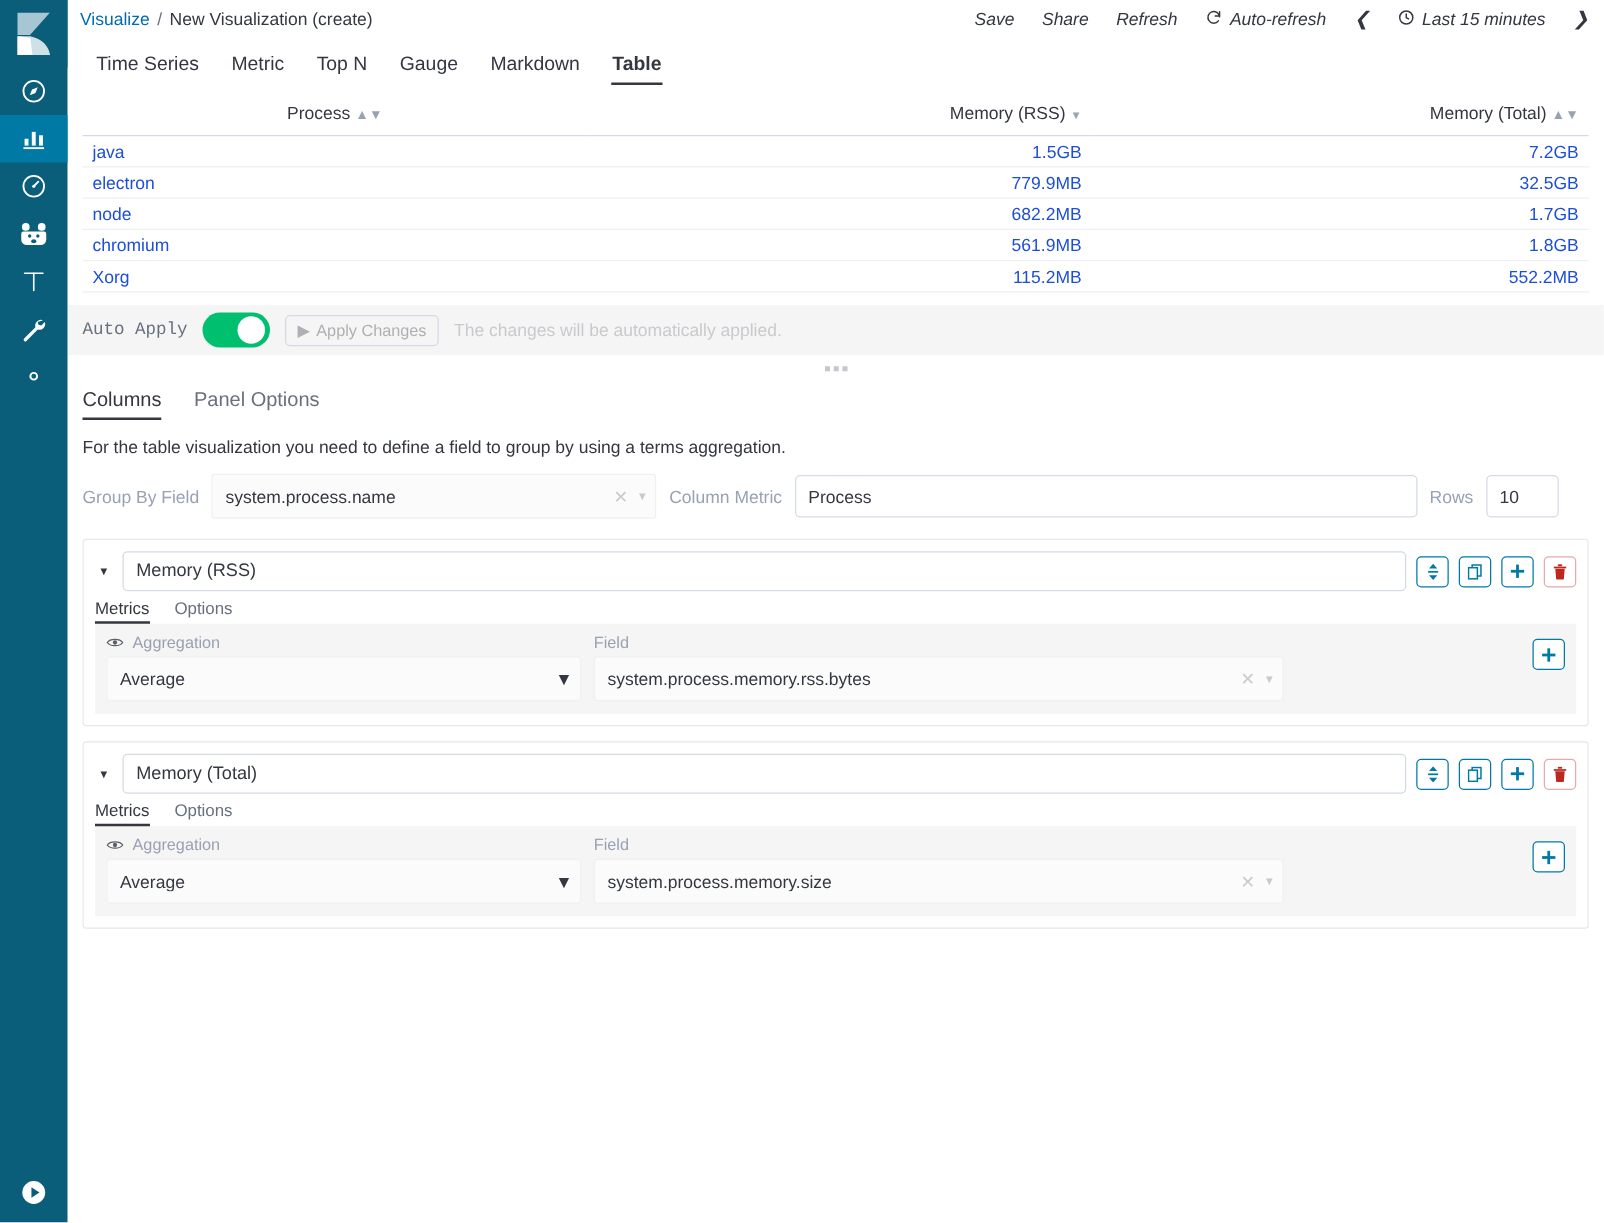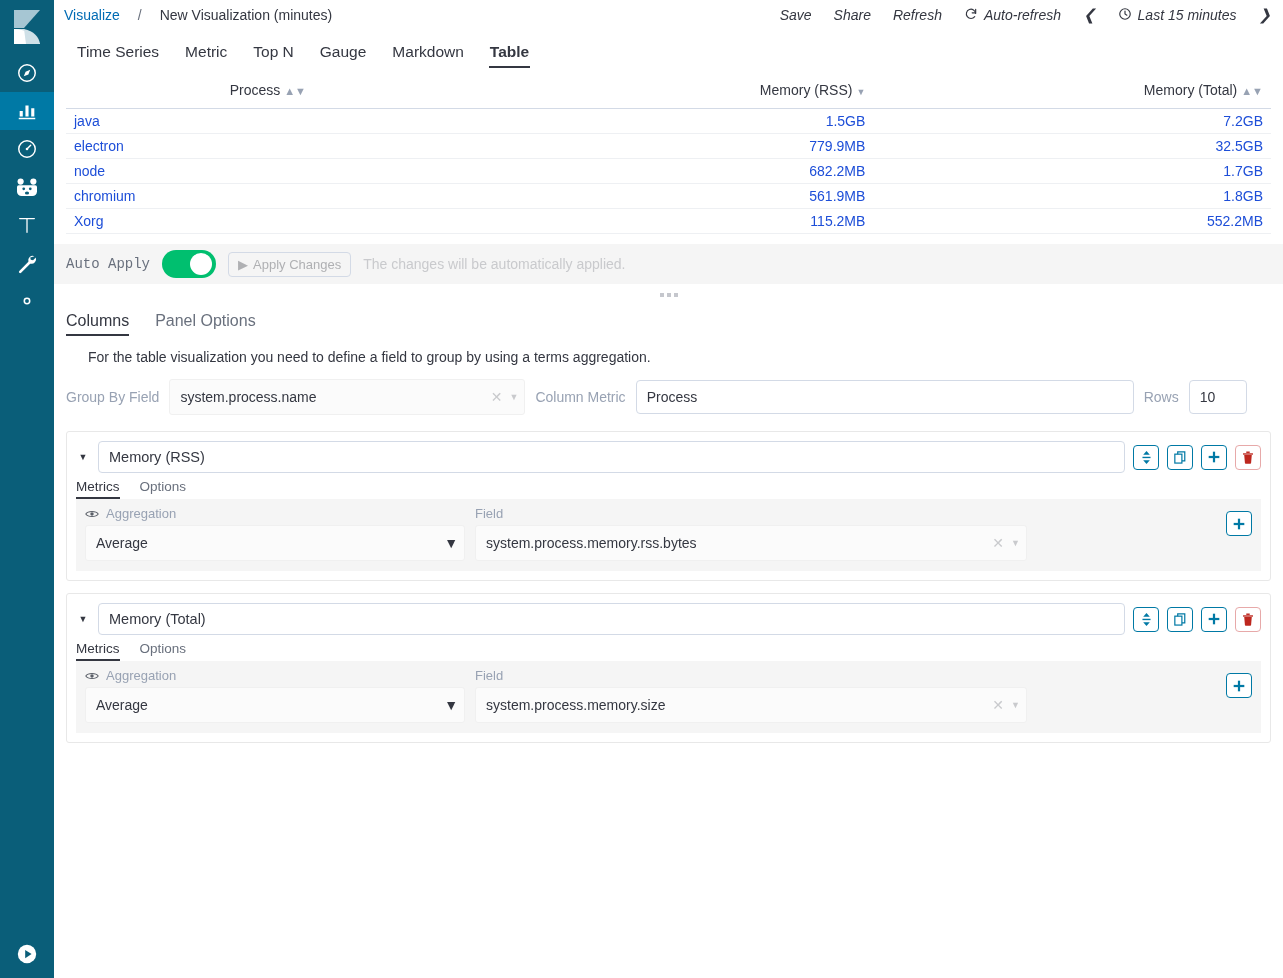--- a/index.html
+++ b/index.html
@@ -44,21 +44,21 @@
   
   .main { flex: 1 1 auto; display: flex; flex-direction: column; min-width: 0; background: #fff; }
 
   
   .topbar {
     height: 30px; flex: 0 0 30px;
     display: flex; align-items: center;
     padding: 0 0 0 10px;
     font-size: 14px;
   }
-  .breadcrumb { display: flex; align-items: center; gap: 18px; font-size: 14px; }
+  .breadcrumb { display: flex; align-items: center; gap: 6px; font-size: 14px; }
   .bc-link { color: #006bb4; cursor: pointer; }
   .bc-sep { color: #69707d; }
   .bc-current { color: #343741; }
   .topbar-right {
     margin-left: auto;
     display: flex; align-items: center;
     gap: 22px;
     padding-right: 12px;
     font-size: 14px; color: #343741; font-style: italic;
   }
@@ -162,21 +162,21 @@
   .edtab {
     font-size: 16px; color: #343741;
     padding: 0 13px 6px 13px; cursor: pointer; position: relative;
   }
   .edtab:first-child { padding-left: 0; }
   .edtab.inactive { color: #69707d; }
   .edtab.active:after {
     content: ""; position: absolute; left: 0; right: 13px; bottom: 0;
     height: 2px; background: #343741;
   }
-  .ed-desc { font-size: 14px; color: #343741; padding: 13px 12px 10px 12px; margin-left: 22px; }
+  .ed-desc { font-size: 14px; color: #343741; padding: 13px 12px 10px 12px; }
 
   .groupby-row {
     display: flex; align-items: center; gap: 10px;
     padding: 0 12px 0 12px; height: 44px;
   }
   .fld-label { font-size: 14px; color: #98a2b3; white-space: nowrap; }
   .combo {
     background: #fbfbfb; border: 1px solid #f0f0f0;
     border-radius: 3px; height: 36px;
     display: flex; align-items: center;
@@ -323,21 +323,21 @@
       </svg>
     </div>
   </div>
 
   <div class="main">
 
     <div class="topbar">
       <div class="breadcrumb">
         <span class="bc-link">Visualize</span>
         <span class="bc-sep">/</span>
-        <span class="bc-current">New Visualization (minutes)</span>
+        <span class="bc-current">New Visualization (create)</span>
       </div>
       <div class="topbar-right">
         <span class="tb-item">Save</span>
         <span class="tb-item">Share</span>
         <span class="tb-item">Refresh</span>
         <span class="tb-item">
           <span>
             <svg width="14" height="14" viewBox="0 0 24 24" fill="none" stroke="#343741" stroke-width="2">
               <path d="M20 11a8 8 0 1 0-1.6 5.6" stroke-linecap="round"></path>
               <path d="M20 4 v6 h-6" stroke-linecap="round" stroke-linejoin="round"></path>

